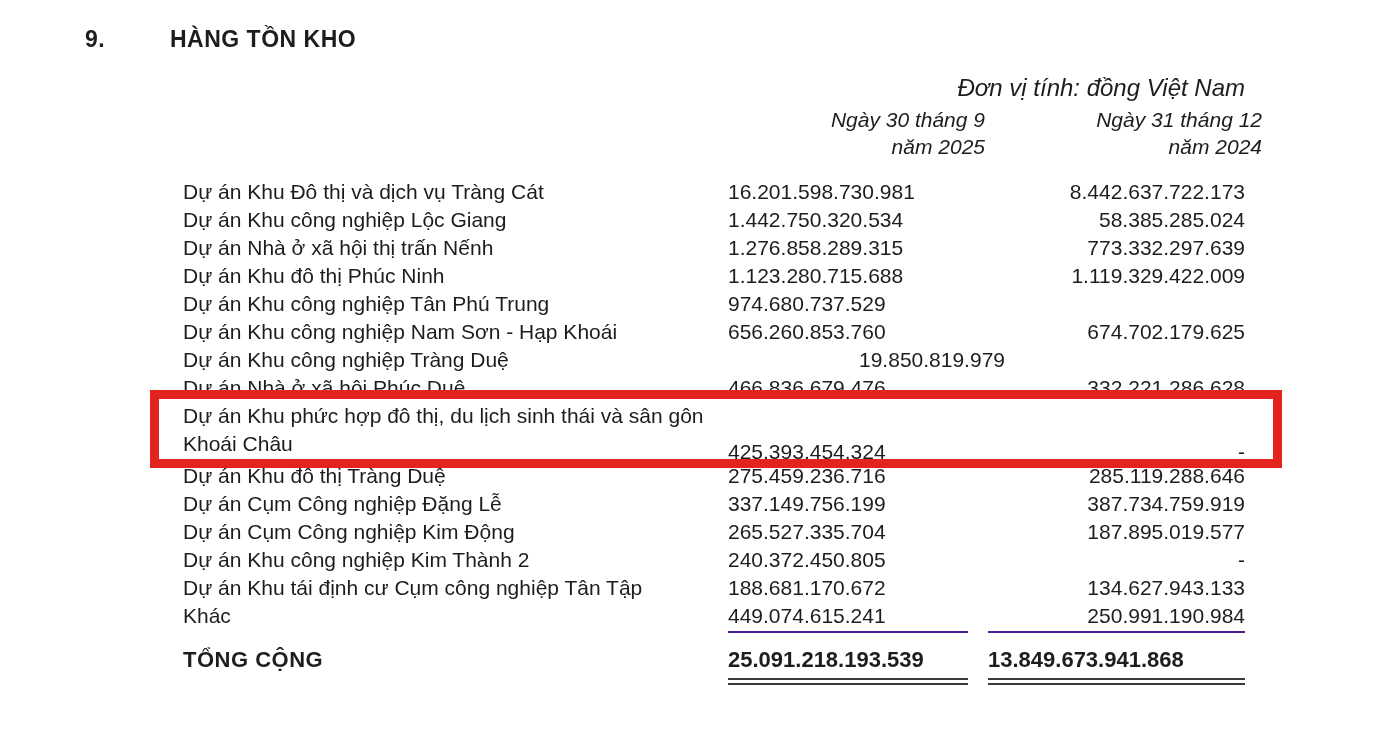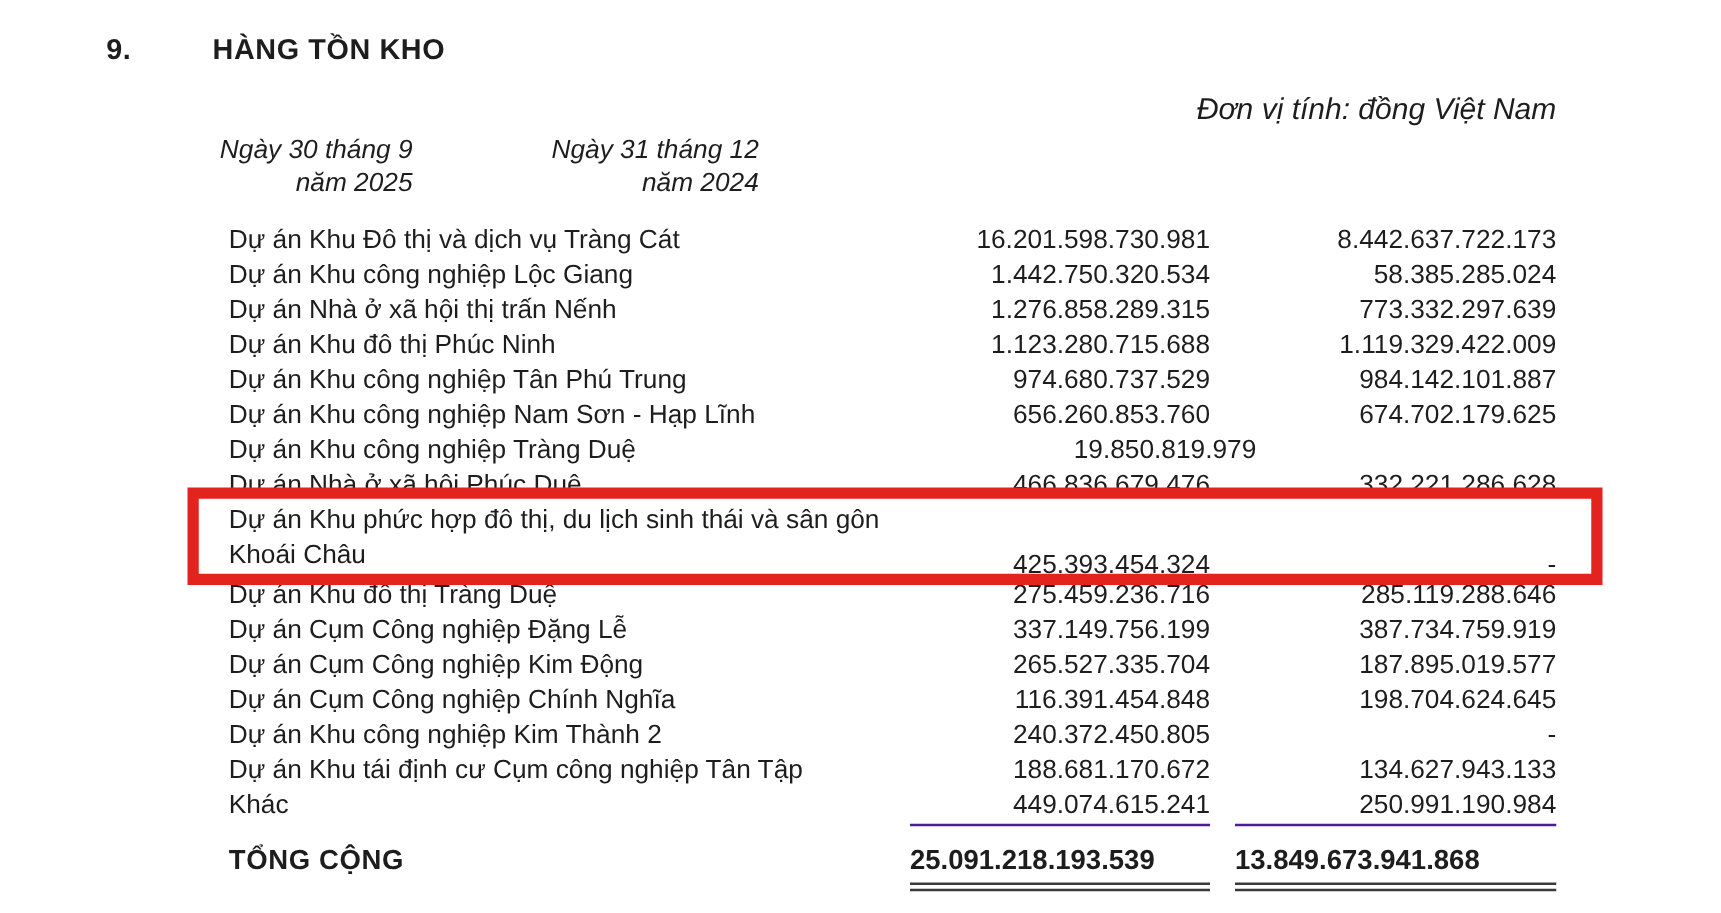--- a/index.html
+++ b/index.html
@@ -10,31 +10,31 @@
   .heading {
     position:absolute; left:85px; top:26px; display:flex;
     font-weight:bold; font-size:23px; letter-spacing:0.5px;
   }
   .heading .secnum { width:85px; }
   .unit-note {
     position:absolute; left:85px; top:74px; width:1160px;
     text-align:right; font-style:italic; font-size:24px;
   }
   .col-headers {
-    position:absolute; left:90px; top:106px; width:1160px;
-    display:flex; 
+    position:absolute; left:102px; top:106px; width:1160px;
+    display:flex; justify-content:flex-end;
     font-style:italic; font-size:21px; line-height:27px;
   }
   .col-headers .colh { text-align:right; }
   .col-headers .colh.c1 { width:240px; }
   .col-headers .colh.c2 { width:257px; margin-left:20px; }
   .tbl { position:absolute; left:183px; top:178px; width:1062px; font-size:21px; }
   .row { display:flex; line-height:28px; }
   .row .label { width:545px; }
-  .row .num1 { width:240px; text-align:right; }
+  .row .num1 { width:240px; text-align:left; }
   .row .num2 { width:257px; margin-left:20px; text-align:right; }
   .row.wrapped { align-items:flex-end; padding-bottom:4px; }
   .row.wrapped .num1, .row.wrapped .num2 { transform:translateY(8px); }
   .row.lastline .num1, .row.lastline .num2 {
     border-bottom:2px solid #4c1d95; padding-bottom:1px;
   }
   .total-row {
     display:flex; margin-top:12px; font-weight:bold; font-size:22px; line-height:30px;
   }
   .total-row .label { width:545px; letter-spacing:0.5px; }
@@ -90,24 +90,23 @@
         <div class="num2">773.332.297.639</div>
       </div>
         <div class="row">
         <div class="label">Dự án Khu đô thị Phúc Ninh</div>
         <div class="num1">1.123.280.715.688</div>
         <div class="num2">1.119.329.422.009</div>
       </div>
         <div class="row">
         <div class="label">Dự án Khu công nghiệp Tân Phú Trung</div>
         <div class="num1">974.680.737.529</div>
-        <div class="num2">984.142.101.887</div>
       </div>
         <div class="row">
-        <div class="label">Dự án Khu công nghiệp Nam Sơn - Hạp Lĩnh</div>
+        <div class="label">Dự án Khu công nghiệp Nam Sơn - Hạp Khoái</div>
         <div class="num1">656.260.853.760</div>
         <div class="num2">674.702.179.625</div>
       </div>
         <div class="row">
         <div class="label">Dự án Khu công nghiệp Tràng Duệ</div>
         <div class="num2">19.850.819.979</div>
       </div>
         <div class="row">
         <div class="label">Dự án Nhà ở xã hội Phúc Duệ</div>
         <div class="num1">466.836.679.476</div>
@@ -127,25 +126,20 @@
         <div class="label">Dự án Cụm Công nghiệp Đặng Lễ</div>
         <div class="num1">337.149.756.199</div>
         <div class="num2">387.734.759.919</div>
       </div>
         <div class="row">
         <div class="label">Dự án Cụm Công nghiệp Kim Động</div>
         <div class="num1">265.527.335.704</div>
         <div class="num2">187.895.019.577</div>
       </div>
         <div class="row">
-        <div class="label">Dự án Cụm Công nghiệp Chính Nghĩa</div>
-        <div class="num1">116.391.454.848</div>
-        <div class="num2">198.704.624.645</div>
-      </div>
-        <div class="row">
         <div class="label">Dự án Khu công nghiệp Kim Thành 2</div>
         <div class="num1">240.372.450.805</div>
         <div class="num2">-</div>
       </div>
         <div class="row">
         <div class="label">Dự án Khu tái định cư Cụm công nghiệp Tân Tập</div>
         <div class="num1">188.681.170.672</div>
         <div class="num2">134.627.943.133</div>
       </div>
         <div class="row lastline">

